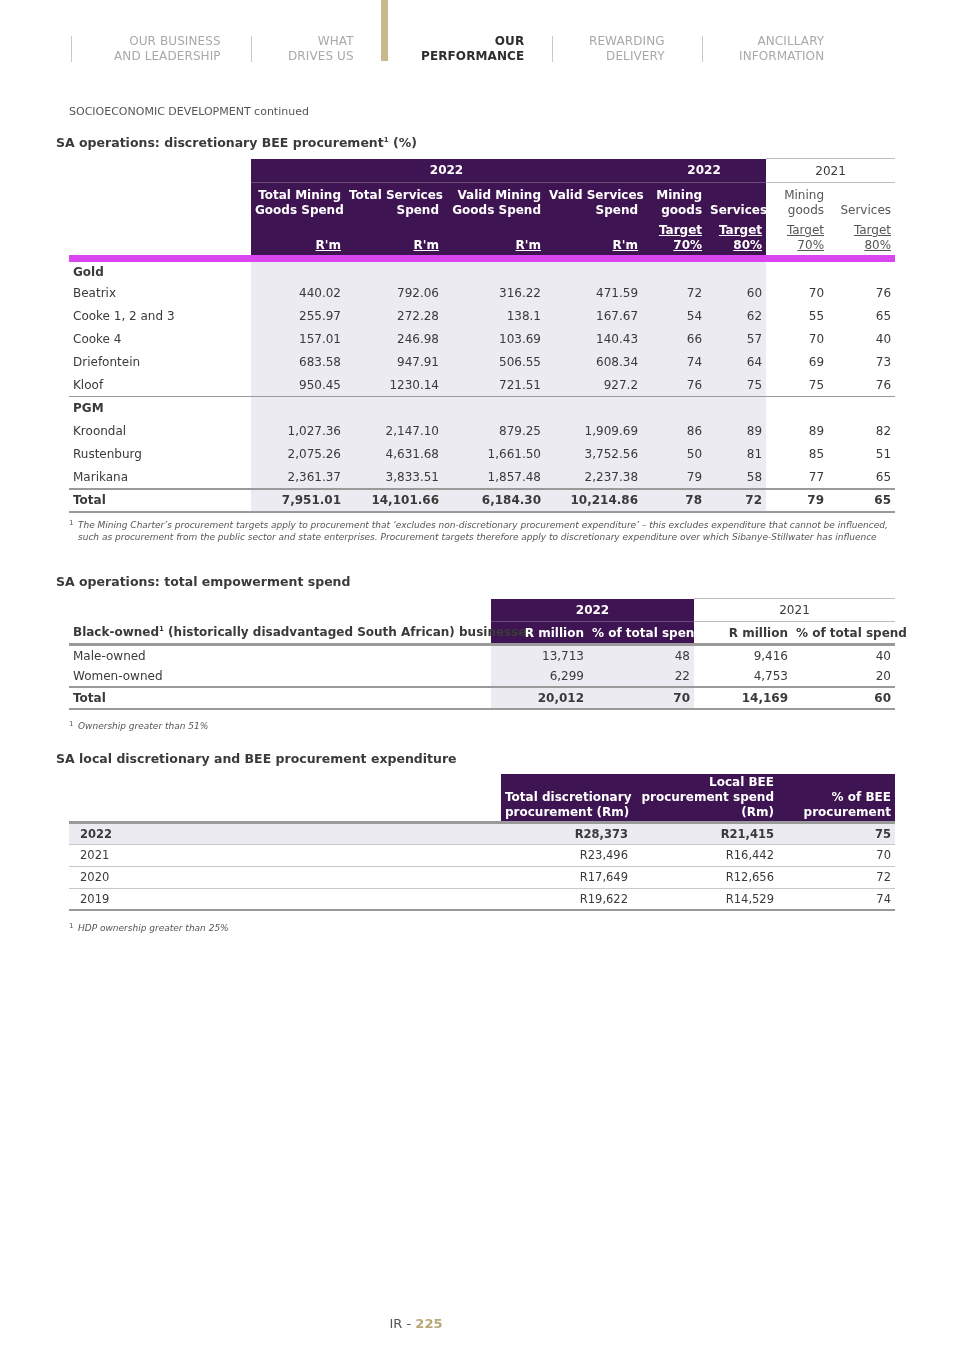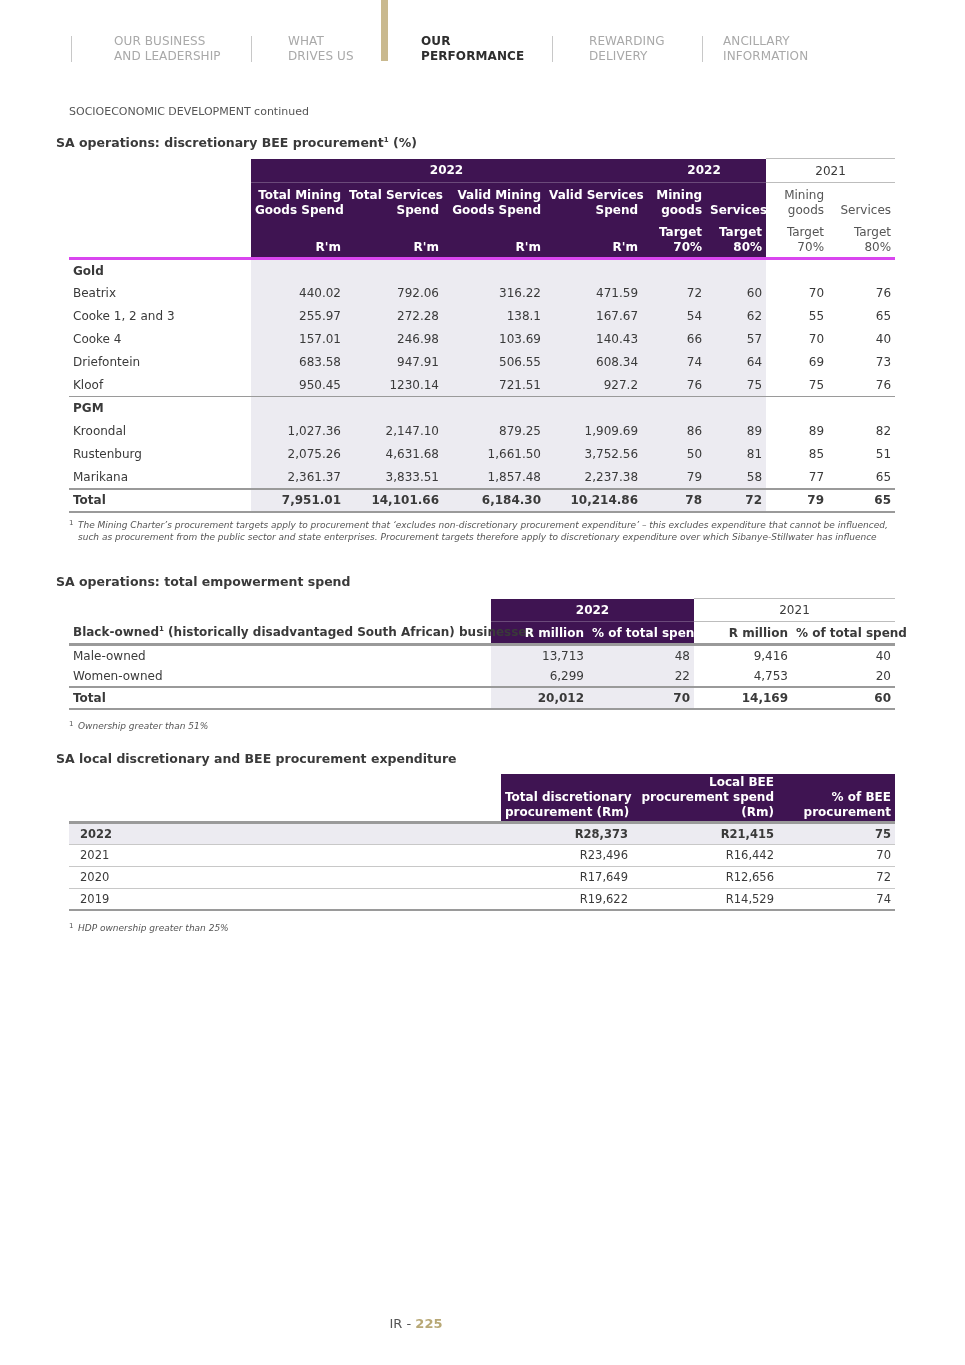--- a/index.html
+++ b/index.html
@@ -4,21 +4,21 @@
 <style>
   * { box-sizing: border-box; margin: 0; padding: 0; }
   html, body { width: 965px; height: 1365px; background: #ffffff; }
   body { position: relative; font-family: "DejaVu Sans", "Liberation Sans", sans-serif; color: #3a3a3a; overflow: hidden; }
 
   
   .topnav { position: absolute; top: 0; left: 0; width: 965px; height: 70px; }
   .nav-sep { position: absolute; top: 36px; width: 1px; height: 26px; background: #c8c8c8; }
   .nav-active-bar { position: absolute; left: 381px; top: 0; width: 7px; height: 61px; background: #c9b98f; }
   .nav-item { position: absolute; top: 34px; font-size: 12px; line-height: 15px; color: #a9a9a9; letter-spacing: 0.1px; }
-  .nav-item .l { display: block; white-space: nowrap; }
+  .nav-item .l { display: block; white-space: nowrap; text-align: right; }
   .nav-item.active { color: #2e2e2e; font-weight: bold; }
 
   
   .eyebrow { position: absolute; left: 69px; top: 105px; font-size: 11px; color: #555; }
   .section-title { position: absolute; left: 56px; font-size: 12.5px; font-weight: bold; color: #3a3a3a; }
   .section-title sup { font-size: 7px; }
   .footnote { position: absolute; left: 69px; font-size: 9px; font-style: italic; color: #555; line-height: 12px; }
   .footnote .mark { position: absolute; left: 0; top: -2px; font-size: 7px; font-style: normal; }
   .footnote .txt { display: block; padding-left: 9px; }
 
@@ -40,21 +40,21 @@
   #t1 col.c6 { width: 60px; }
   #t1 col.c7 { width: 62px; }
   #t1 col.c8 { width: 67px; }
   #t1 thead tr.yr th { height: 24px; font-size: 12px; font-weight: bold; text-align: center; }
   #t1 thead tr.yr th.w21 { color: #3a3a3a; font-weight: normal; border-top: 1px solid #bdbdbd; border-bottom: 1px solid #bdbdbd; }
   #t1 thead tr.yr th.p22 { border-bottom: 1px solid #6b4a7a; }
   #t1 thead tr.hd th { height: 40px; font-size: 12px; text-align: right; vertical-align: middle; line-height: 15px; font-weight: bold; }
   #t1 thead tr.hd th.w21 { color: #555; font-weight: normal; }
   #t1 thead tr.un th { height: 36px; font-size: 12px; text-align: right; vertical-align: bottom; line-height: 15px; padding-bottom: 2px; font-weight: bold; }
   #t1 thead tr.un th.w21 { color: #555; font-weight: normal; }
-  #t1 thead tr.un th { border-bottom: 3px solid #d946ef; }
+  #t1 thead tr.un th { border-bottom: 7px solid #d946ef; text-decoration: underline; }
   #t1 tbody td { height: 23px; font-size: 12px; color: #3a3a3a; }
   #t1 tbody tr.grp td { font-weight: bold; }
   #t1 tbody tr.grp-sep td { border-top: 1px solid #9a9a9a; margin-top: 48px; }
   #t1 tbody tr.total td { font-weight: bold; border-top: 2px solid #9a9a9a; border-bottom: 2px solid #9a9a9a; }
 
   
   #t2 { top: 598px; table-layout: fixed; }
   #t2 col.c0 { width: 422px; }
   #t2 col.c1 { width: 97px; }
   #t2 col.c2 { width: 106px; }
@@ -106,21 +106,21 @@
   <a class="nav-item active" style="left:421px">
     <span class="l">OUR</span>
     <span class="l">PERFORMANCE</span>
   </a>
   <div class="nav-sep" style="left:552px"></div>
   <a class="nav-item" style="left:589px">
     <span class="l">REWARDING</span>
     <span class="l">DELIVERY</span>
   </a>
   <div class="nav-sep" style="left:702px"></div>
-  <a class="nav-item" style="left:723px">
+  <a class="nav-item" style="left:739px">
     <span class="l">ANCILLARY</span>
     <span class="l">INFORMATION</span>
   </a>
 </nav>
 
 <div class="eyebrow">SOCIOECONOMIC DEVELOPMENT continued</div>
 
 <div class="section-title" style="top:135px"><span>SA operations: discretionary BEE procurement</span><sup>1</sup><span> (%)</span></div>
 
 <table id="t1">

